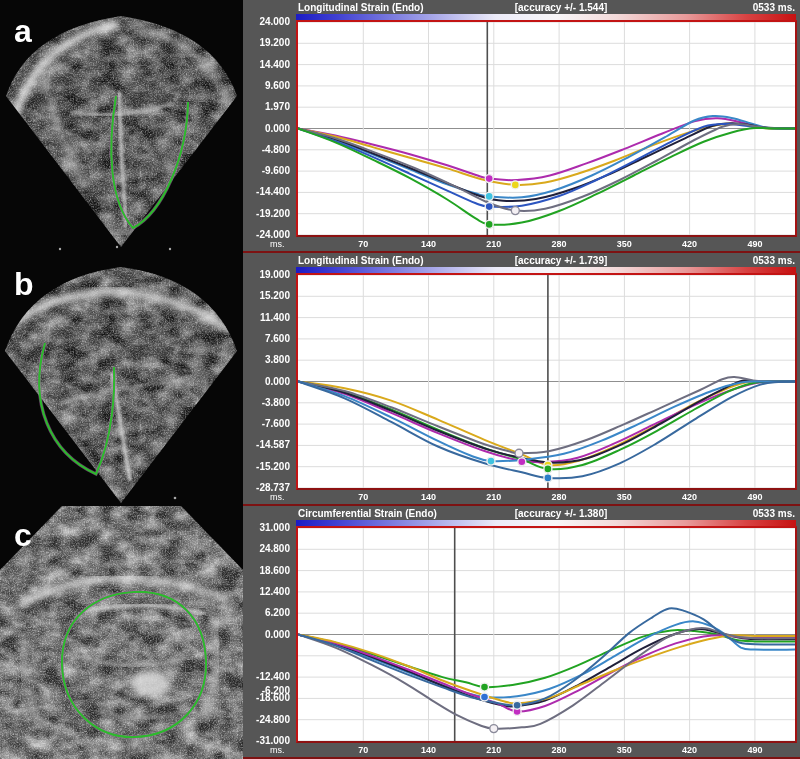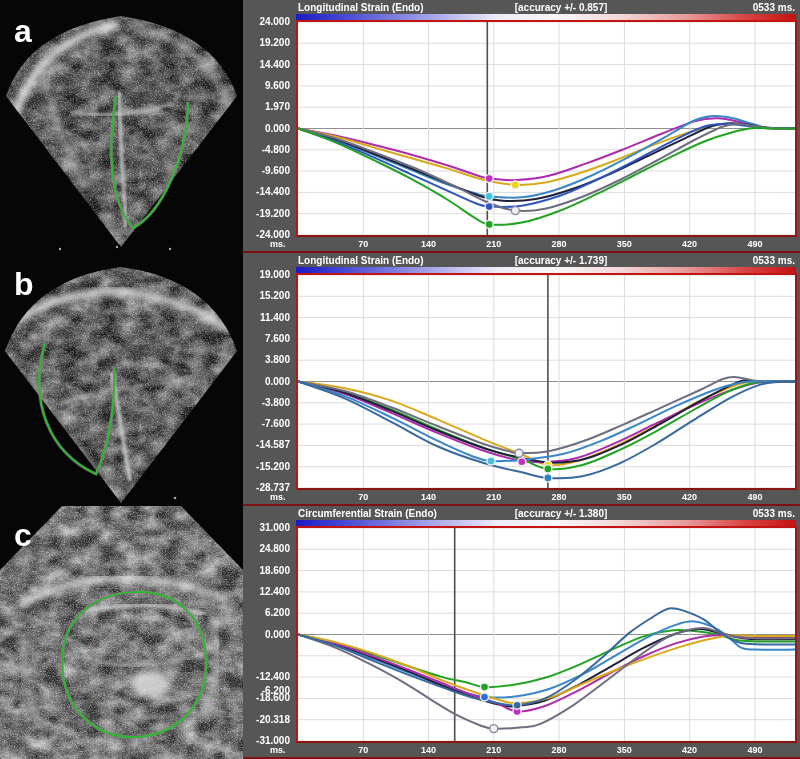--- a/index.html
+++ b/index.html
@@ -17,21 +17,21 @@
   .grad-bar{position:absolute;left:53px;right:4px;top:14px;height:6px;
     background:linear-gradient(90deg,#1b1bc4 0%,#4040d2 8%,#9a9ae6 25%,#ecebf8 40%,#f8f6f8 52%,#f3dada 64%,#e89a9a 78%,#d84343 90%,#c61111 100%);}
   .plot{position:absolute;left:53px;top:20px;width:501px;height:217px;background:#fff;box-sizing:border-box;
     border:2px solid #c31414;border-bottom-color:#8d1212;border-right-color:#a51313;}
   .plot svg{display:block;width:497px;height:213px;}
   .y-axis{position:absolute;left:0;top:22px;width:49px;height:213px;}
   .ytick{position:absolute;right:2px;width:100%;text-align:right;transform:translateY(-55%);
     font-size:10px;font-weight:bold;color:#fff;}
   .x-axis{position:absolute;left:0;top:239px;width:557px;height:12px;}
   .xtick{position:absolute;width:24px;text-align:center;font-size:9px;font-weight:bold;color:#fff;}
-  .xunit{position:absolute;left:27px;width:26px;font-size:9px;font-weight:bold;color:#fff;}
+  .xunit{position:absolute;left:27px;width:26px;font-size:9px;font-weight:normal;color:#fff;}
   .frame-bottom{position:absolute;left:0;right:0;bottom:0;height:2px;background:#7d1212;}
 </style>
 </head>
 <body>
 
 <svg width="0" height="0" style="position:absolute" aria-hidden="true">
   <defs>
     <filter id="fSpeck" x="-5%" y="-5%" width="110%" height="110%">
       <feTurbulence type="fractalNoise" baseFrequency="0.75" numOctaves="2" seed="11"></feTurbulence>
       <feColorMatrix type="matrix" values="0 0 0 0 1  0 0 0 0 1  0 0 0 0 1  1.1 1.1 1.1 0 -1.45"></feColorMatrix>
@@ -74,21 +74,21 @@
         <path d="M116,96 C 107,150 110,202 133,228 C 163,212 187,156 188,102" stroke="#2eb82e" stroke-width="2.2" fill="none"></path>
         <circle cx="60" cy="249" r="1.2" fill="#cfcfcf" opacity="0.8"></circle>
         <circle cx="117" cy="247" r="1.2" fill="#cfcfcf" opacity="0.8"></circle>
         <circle cx="170" cy="249" r="1.2" fill="#cfcfcf" opacity="0.8"></circle>
         <text x="14" y="42" font-size="32" font-weight="bold" fill="#ffffff">a</text>
       </svg>
     </div>
     <div class="chart-block">
       <div class="chart-header">
         <span class="title">Longitudinal Strain (Endo)</span>
-        <span class="acc">[accuracy +/- 0.857]</span>
+        <span class="acc">[accuracy +/- 1.544]</span>
         <span class="time">0533 ms.</span>
       </div>
       <div class="grad-bar"></div>
       <div class="y-axis">
           <div class="ytick" style="top: 0px;">24.000</div>
           <div class="ytick" style="top: 21.3px;">19.200</div>
           <div class="ytick" style="top: 42.6px;">14.400</div>
           <div class="ytick" style="top: 63.9px;">9.600</div>
           <div class="ytick" style="top: 85.2px;">1.970</div>
           <div class="ytick" style="top: 106.5px;">0.000</div>
@@ -276,21 +276,21 @@
       <div class="y-axis">
           <div class="ytick" style="top: 0px;">31.000</div>
           <div class="ytick" style="top: 21.3px;">24.800</div>
           <div class="ytick" style="top: 42.6px;">18.600</div>
           <div class="ytick" style="top: 63.9px;">12.400</div>
           <div class="ytick" style="top: 85.2px;">6.200</div>
           <div class="ytick" style="top: 106.5px;">0.000</div>
           <div class="ytick" style="top: 127.8px; margin-top: 35px;">-6.200</div>
           <div class="ytick" style="top: 149.1px;">-12.400</div>
           <div class="ytick" style="top: 170.4px;">-18.600</div>
-          <div class="ytick" style="top: 191.7px;">-20.318</div>
+          <div class="ytick" style="top: 191.7px;">-24.800</div>
           <div class="ytick" style="top: 213px;">-31.000</div>
         </div>
       <div class="plot">
         <svg viewBox="0 0 497 213" preserveAspectRatio="none">
             <line x1="0.0" y1="0.0" x2="497.0" y2="0.0" stroke="#dcdcdc" stroke-width="1"></line>
             <line x1="0.0" y1="21.3" x2="497.0" y2="21.3" stroke="#dcdcdc" stroke-width="1"></line>
             <line x1="0.0" y1="42.6" x2="497.0" y2="42.6" stroke="#dcdcdc" stroke-width="1"></line>
             <line x1="0.0" y1="63.9" x2="497.0" y2="63.9" stroke="#dcdcdc" stroke-width="1"></line>
             <line x1="0.0" y1="85.2" x2="497.0" y2="85.2" stroke="#dcdcdc" stroke-width="1"></line>
             <line x1="0.0" y1="106.5" x2="497.0" y2="106.5" stroke="#8f8f8f" stroke-width="1"></line>

